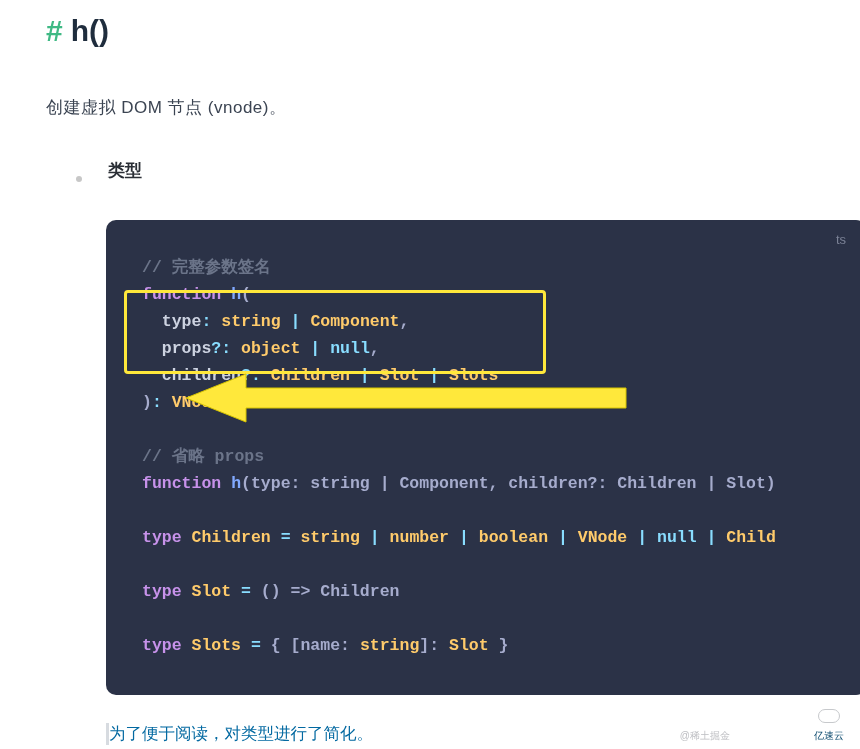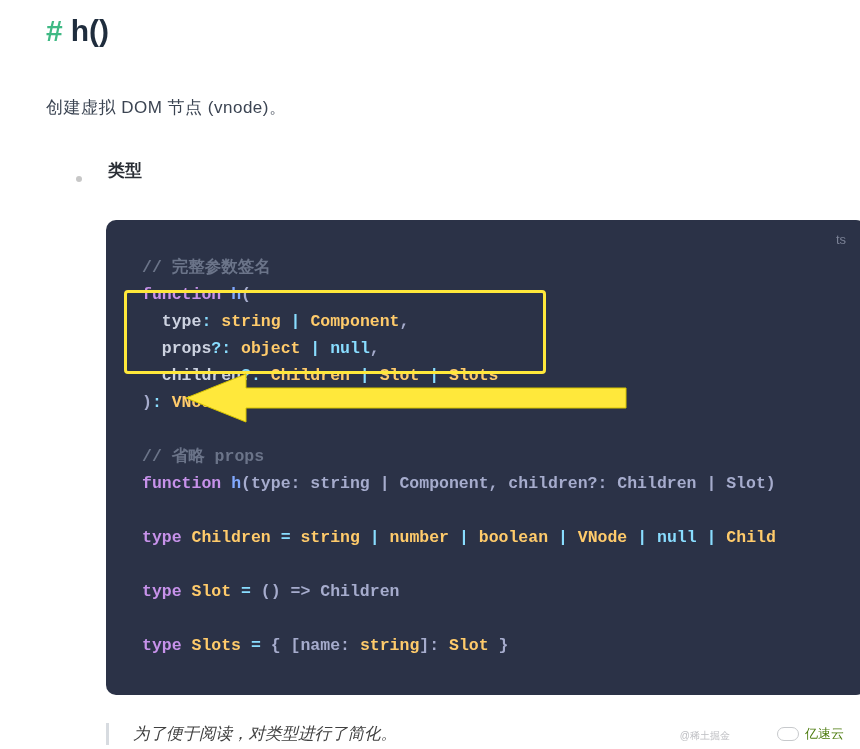--- a/index.html
+++ b/index.html
@@ -87,34 +87,33 @@
   }
   .arrow-svg {
     position: absolute;
     pointer-events: none;
   }
 
   .quote-block {
     margin-top: 28px;
     margin-left: 60px;
     border-left: 3px solid #d7dbe0;
-    padding-left: 24px;
     font-size: 16.5px;
-    color: #404040;
-    font-style: italic;
+    color: #0369a1;
   }
 
   .wm-right {
     position: absolute;
     right: 16px; bottom: 6px;
-    font-size: 13px;
-    color: #4d7c0f;
+    font-size: 10px;
+    color: #0c4a6e;
     display: flex;
     align-items: center;
     gap: 6px;
+    flex-direction: column;
   }
   .wm-cloud {
     width: 22px; height: 14px;
     border: 1.5px solid #c7c9cc;
     border-radius: 9px 9px 9px 9px / 9px 9px 9px 9px;
     position: relative;
   }
   .wm-left {
     position: absolute;
     right: 130px; bottom: 6px;

